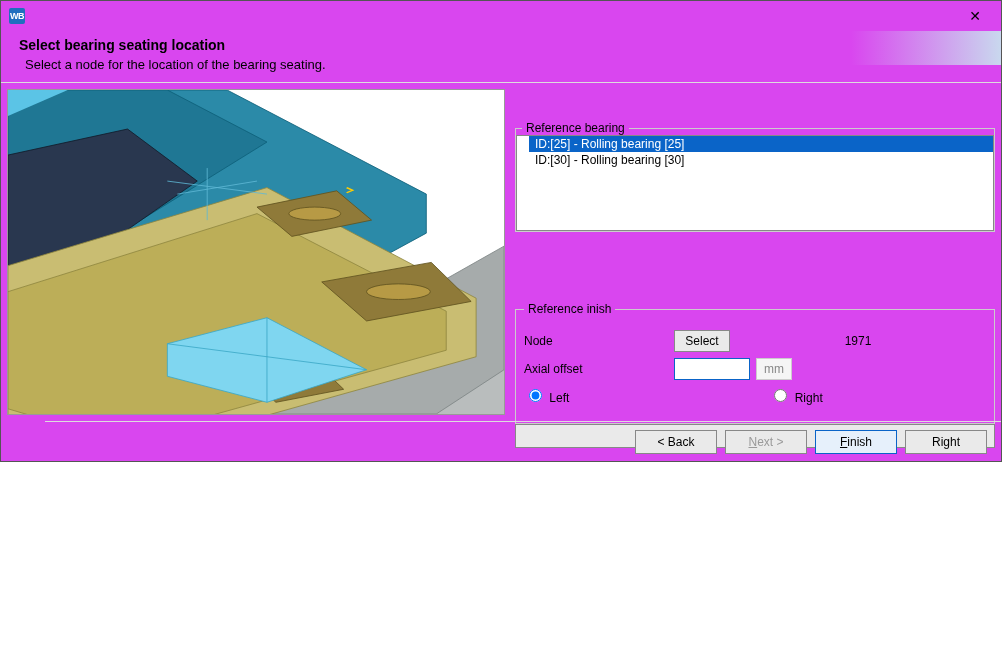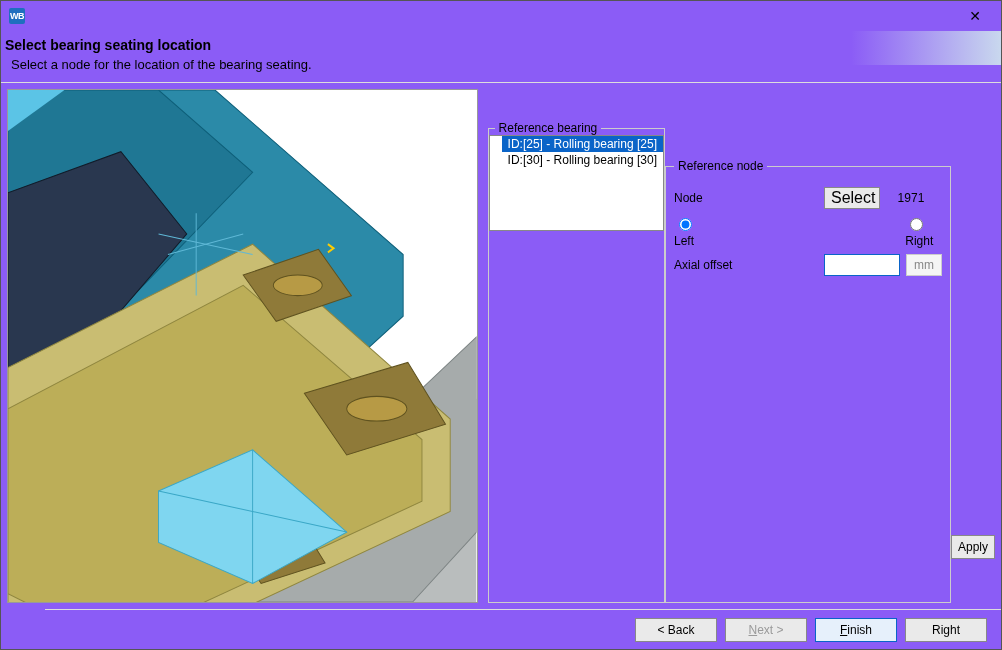--- a/index.html
+++ b/index.html
@@ -1,46 +1,46 @@
 <!DOCTYPE html>
 <html><head>
 <meta charset="utf-8">
 <style>
   * { box-sizing: border-box; }
   html, body { margin:0; padding:0; font-family: "Segoe UI", Tahoma, sans-serif; font-size:12px; color:#000; background:#fff; }
-  .window { width:1002px; height:650px; border:1px solid #555; position:relative; background:#8b5cf6; display:flex; flex-direction:column;justify-content:center; }
+  .window { width:1002px; height:462px; border:1px solid #555; position:relative; background:#d946ef; display:flex; flex-direction:column;justify-content:center; }
   .titlebar { height:30px; display:flex; align-items:center; justify-content:space-between; padding:0 12px 0 8px; }
   .app-icon { width:16px; height:16px; background:#1f6fbf; color:#fff; font-size:9px; font-weight:bold; display:flex; align-items:center; justify-content:center; border-radius:2px; letter-spacing:-0.5px; }
   .close-x { font-size:14px; cursor:pointer; padding:4px 8px; font-family:sans-serif; }
-  .heading-area { position:relative; padding:6px 14px 10px 4px; border-bottom:1px solid #ddd; }
+  .heading-area { position:relative; padding:6px 14px 10px 18px; border-bottom:1px solid #ddd; }
   .heading-title { font-size:14px; font-weight:bold; margin:0 0 4px 0; }
   .heading-sub  { font-size:13px; margin:0 0 0 6px; }
   .gradient-corner {
     position:absolute; right:0; top:0; width:150px; height:34px;
     background:linear-gradient(to right, rgba(255,255,255,0) 0%, #c9d8ee 100%);
     pointer-events:none;
   }
 
   .body { flex:1; display:flex; padding:6px; gap:10px; min-height:0; }
   .viewport { width:498px; border:1px solid #999; background:#fff; position:relative; overflow:hidden; }
   .viewport svg { width:100%; height:100%; display:block; }
 
-  .right-side { flex:1; display:flex; flex-direction:row; }
+  .right-side { flex:1; display:flex; flex-direction:column; }
 
   fieldset.ref { margin:32px 0 0 0; border:1px solid #ccc; padding:0; }
   fieldset.ref legend { font-size:12px; padding:0 4px; margin-left:6px; }
   .listbox { border:1px solid #888; height:96px; overflow:auto; background:#fff;padding-left:12px; }
   .list-item { padding:1px 6px; font-size:12px; cursor:default; white-space:nowrap; }
   .list-item.selected { background:#0a64c8; color:#fff; }
 
   fieldset.node { margin:70px 0 0 0; border:1px solid #ccc; padding:8px 8px 12px 8px; }
   fieldset.node legend { font-size:12px; padding:0 4px; }
   .row { display:flex; align-items:center; margin:6px 0; }
   .lbl { width:150px; }
-  .node-select-btn { width:56px; height:22px; border:1px solid #888; background:#eaeaea; cursor:pointer; font-size:16px; }
+  .node-select-btn { width:56px; height:22px; border:1px solid #888; background:#eaeaea; cursor:pointer; font-size:12px; }
   .node-val { flex:1; text-align:center; }
   .radio-row input { margin-right:4px; }
   .radio-right { margin-left:200px; }
   .axial-input { width:76px; height:22px; border:1px solid #0a64c8; padding:0 4px; font-size:12px; }
   .unit { margin-left:6px; width:36px; height:22px; border:1px solid #ccc; background:#f5f5f5; display:inline-flex; align-items:center; justify-content:center; color:#888; font-size:12px; }
 
   .apply-row { margin-top:auto; margin-bottom:44px; }
   .apply-btn { width:100%; height:24px; border:1px solid #888; background:#eaeaea; cursor:pointer; font-size:12px; }
 
   .footer { height:40px; border-top:1px solid #ddd; display:flex; align-items:center; justify-content:flex-end; gap:8px; padding:0 14px;margin-left:44px; }
@@ -122,43 +122,43 @@
 
       <fieldset class="ref">
         <legend>Reference bearing</legend>
         <div class="listbox">
           <div class="list-item selected">ID:[25] - Rolling bearing [25]</div>
           <div class="list-item">ID:[30] - Rolling bearing [30]</div>
         </div>
       </fieldset>
 
       <fieldset class="node">
-        <legend>Reference node</legend>
+        <legend>Reference inish</legend>
 
         <div class="row">
           <div class="lbl">Node</div>
           <button class="node-select-btn">Select</button>
           <div class="node-val">1971</div>
+        </div>
+
+        <div class="row">
+          <div class="lbl">Axial offset</div>
+          <input class="axial-input" type="text" value="" style="">
+          <span class="unit">mm</span>
         </div>
 
         <div class="row radio-row">
           <label>
             <input type="radio" name="side" checked="" style="">
             <span>Left</span>
           </label>
           <label class="radio-right">
             <input type="radio" name="side" style="">
             <span>Right</span>
           </label>
-        </div>
-
-        <div class="row">
-          <div class="lbl">Axial offset</div>
-          <input class="axial-input" type="text" value="" style="">
-          <span class="unit">mm</span>
         </div>
       </fieldset>
 
       <div class="apply-row">
         <button class="apply-btn">Apply</button>
       </div>
 
     </div>
   </div>
 

